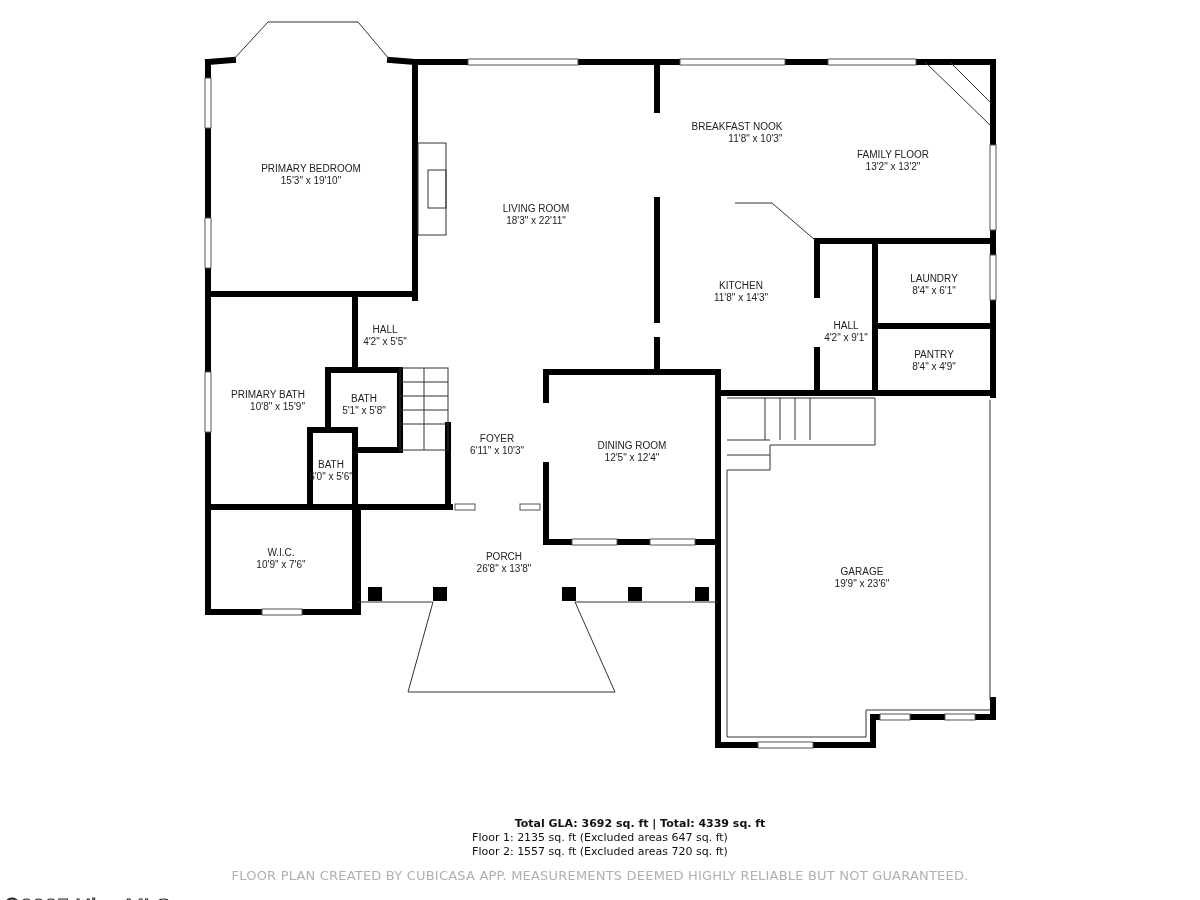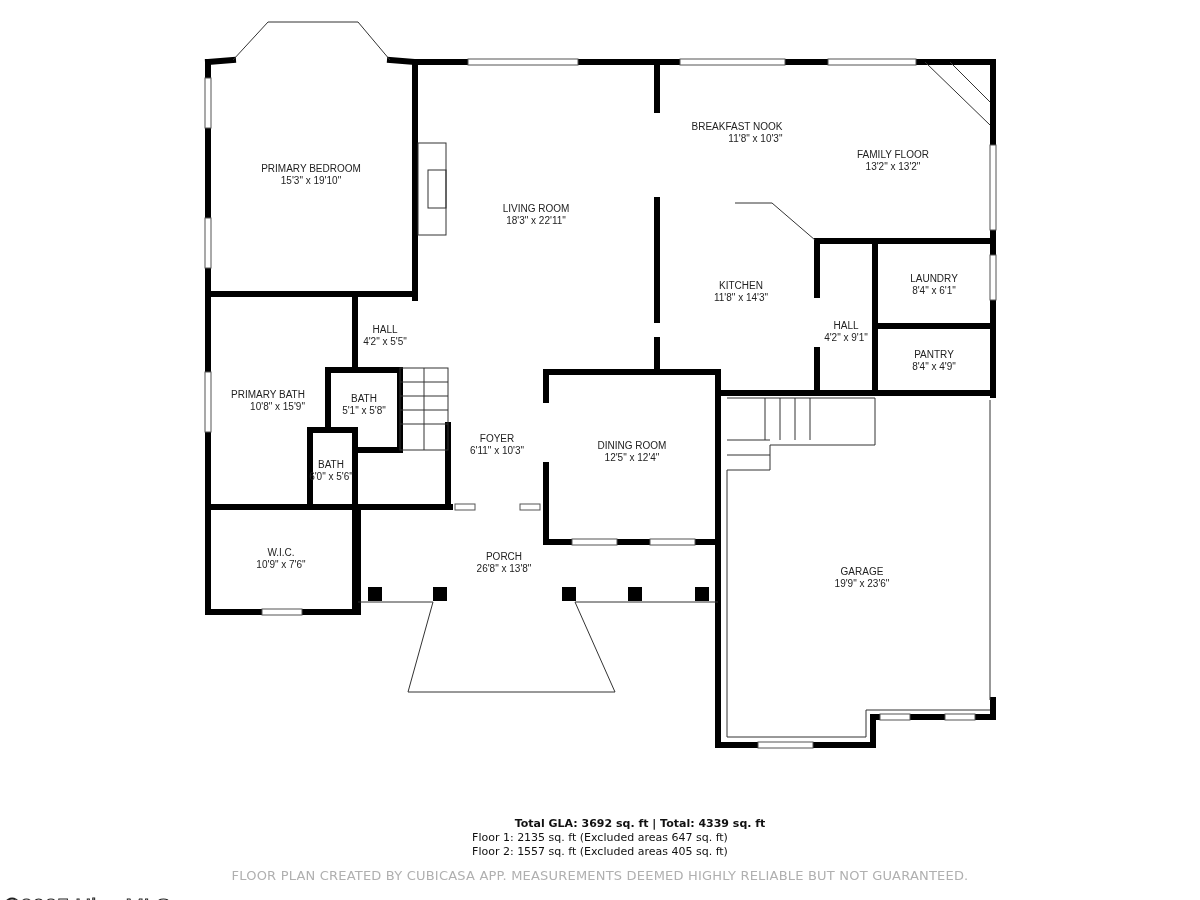--- a/index.html
+++ b/index.html
@@ -183,15 +183,15 @@
   <span>PORCH</span>
   <span class="dim">26'8" x 13'8"</span>
 </div>
 <div class="room-label" style="left:862px; top:566px;">
   <span>GARAGE</span>
   <span class="dim">19'9" x 23'6"</span>
 </div>
 
 <div class="summary total">Total GLA: 3692 sq. ft | Total: 4339 sq. ft</div>
 <div class="summary f1">Floor 1: 2135 sq. ft (Excluded areas 647 sq. ft)</div>
-<div class="summary f2">Floor 2: 1557 sq. ft (Excluded areas 405 sq. ft)</div>
+<div class="summary f2">Floor 2: 1557 sq. ft (Excluded areas 720 sq. ft)</div>
 <div class="summary disclaimer">FLOOR PLAN CREATED BY CUBICASA APP. MEASUREMENTS DEEMED HIGHLY RELIABLE BUT NOT GUARANTEED.</div>
 <div class="watermark">©2025 Hive MLS</div>
 
 </body></html>

